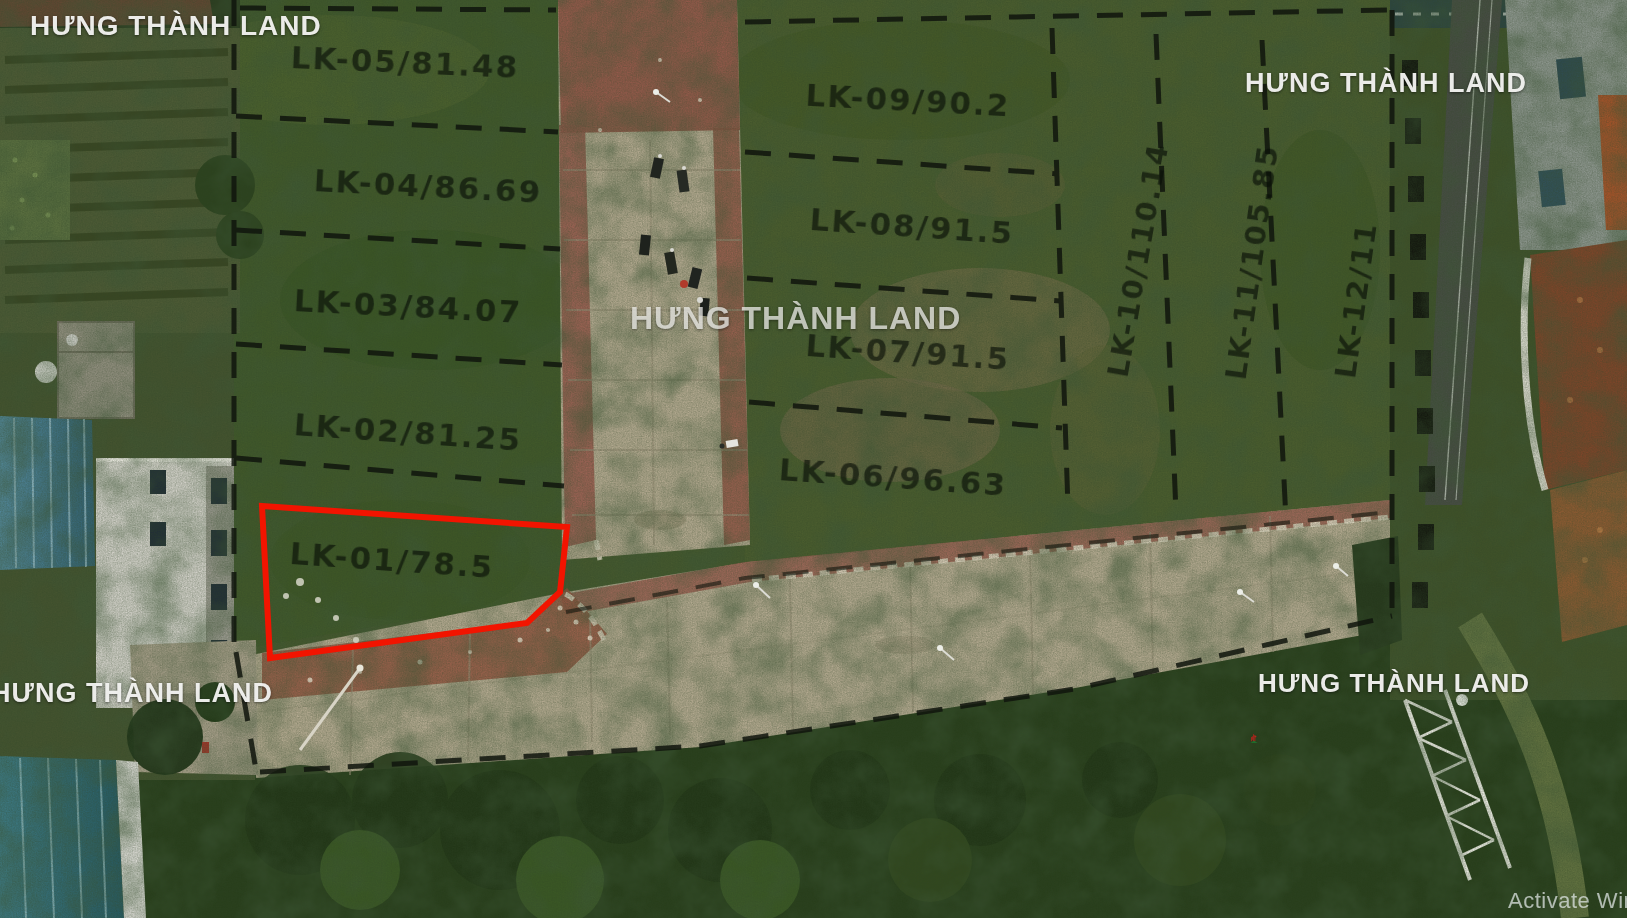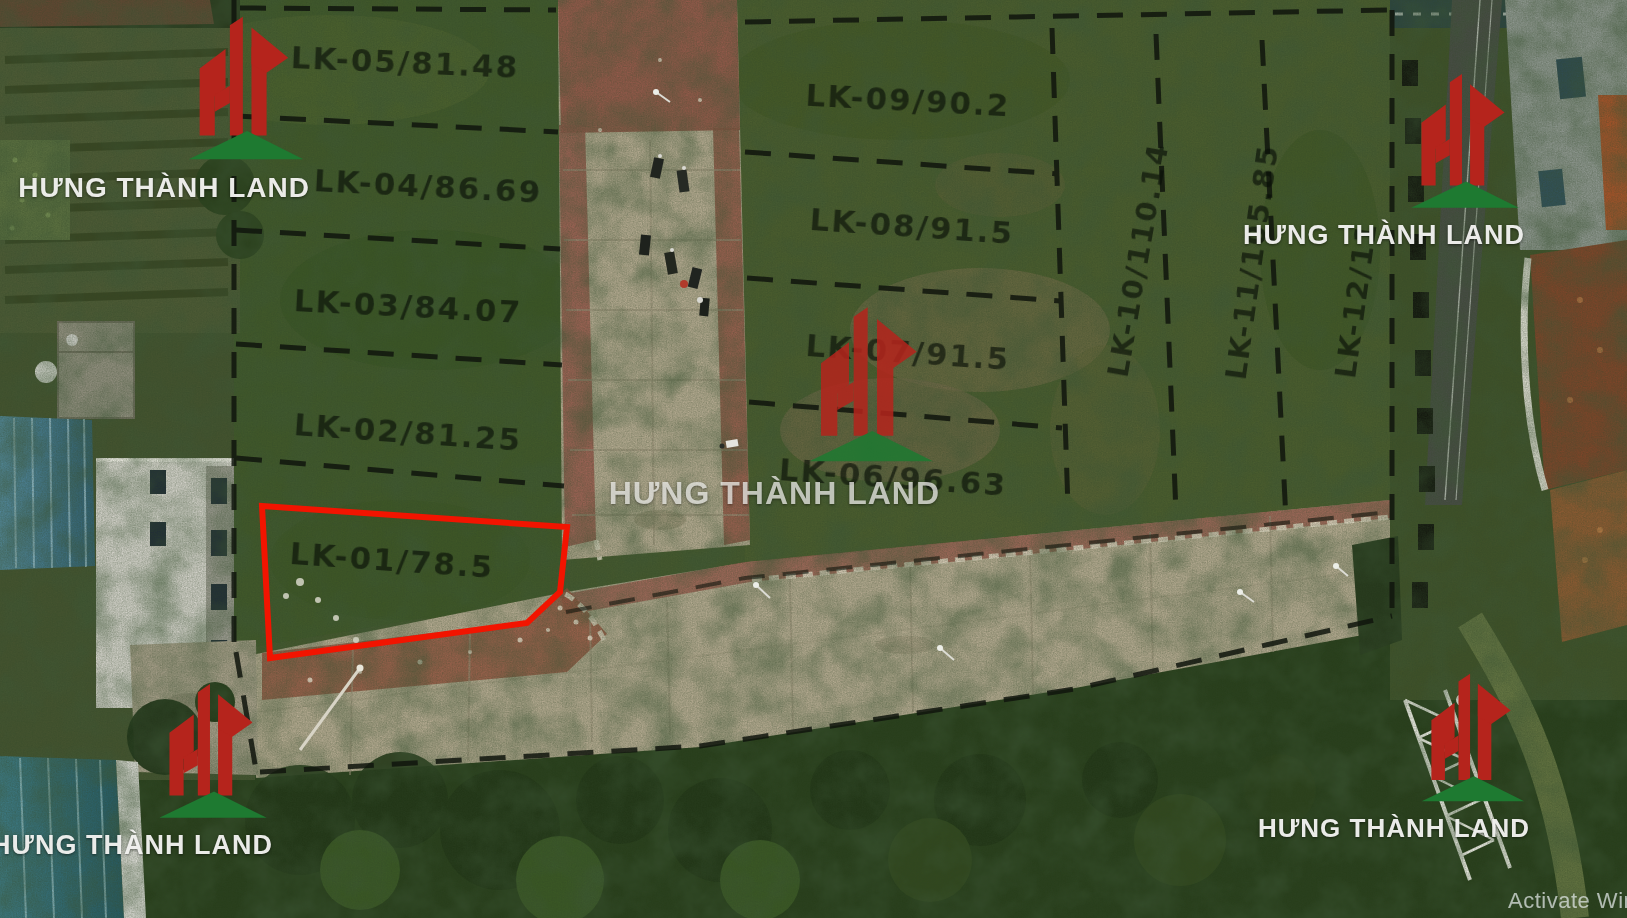--- a/index.html
+++ b/index.html
@@ -4,21 +4,21 @@
 <style>
   html,body{margin:0;padding:0;background:#222;}
   #canvas{position:relative;width:1627px;height:918px;overflow:hidden;
           background:#44562c;font-family:"Liberation Sans",sans-serif;}
   #scene{position:absolute;left:0;top:0;}
   .plot-label{position:absolute;white-space:nowrap;
       font:700 31px "DejaVu Sans",sans-serif;color:rgba(8,14,6,.64);
       letter-spacing:2px;filter:blur(.7px);
       transform:translate(-50%,-50%) rotate(var(--r,3deg));}
   .plot-label.vert{font-size:29px;}
-  .wm{position:absolute;display:flex;flex-direction:column;align-items:flex-end;
+  .wm{position:absolute;display:flex;flex-direction:row;align-items:flex-start;
       pointer-events:none;}
   .wm-text{font:800 27px "Liberation Sans",sans-serif;color:rgba(246,246,243,.95);
       letter-spacing:1px;white-space:nowrap;margin-top:2px;
       text-shadow:0 1px 3px rgba(0,0,0,.5);}
   .wm.center-wm{opacity:.85;}
   .wm.center-wm .wm-text{font-size:32px;color:rgba(238,238,235,.88);}
   .activation{position:absolute;font:400 22px "Liberation Sans",sans-serif;
       color:rgba(228,234,234,.72);letter-spacing:.5px;white-space:nowrap;}
 </style>
 </head>

